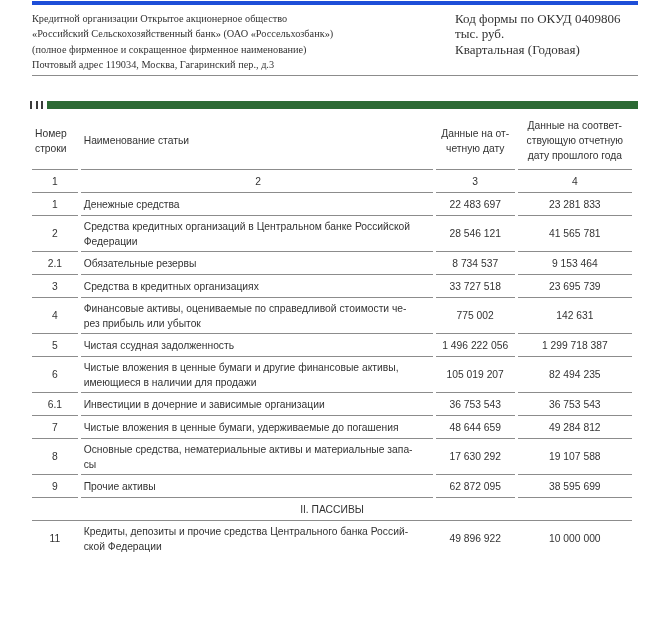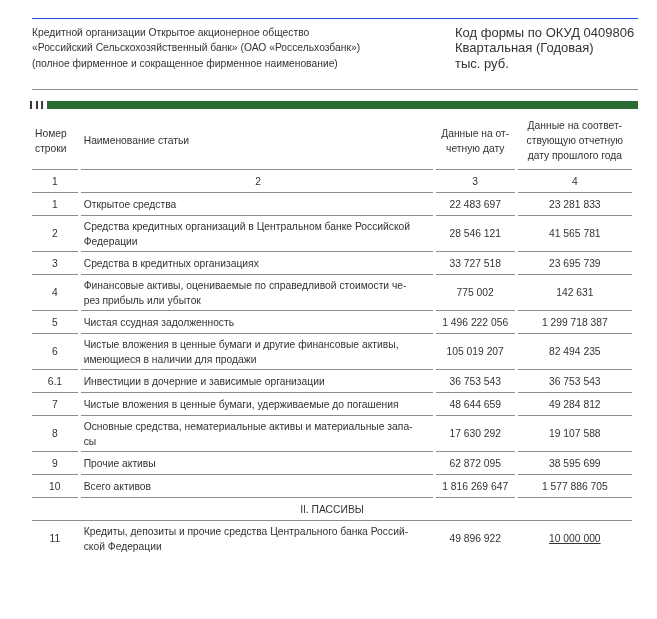--- a/index.html
+++ b/index.html
@@ -1,19 +1,19 @@
 <!DOCTYPE html>
 <html><head>
 <meta charset="utf-8">
 <style>
   html, body { margin:0; padding:0; background:#ffffff; }
   body { width:657px; height:619px; overflow:hidden; position:relative;
          font-family:"Liberation Sans", "DejaVu Sans", sans-serif; color:#333; }
-  .hdr { position:absolute; top:18px; left:32px; width:606px; height:70px;
-         border-top:1px solid #1d4ed8; border-bottom:1px solid #8c8c8c; }
+  .hdr { position:absolute; top:1px; left:32px; width:606px; height:70px;
+         border-top:4px solid #1d4ed8; border-bottom:1px solid #8c8c8c;font-family:Liberation Serif, serif; }
   .hdr-left { position:absolute; left:0; top:6px; font-size:10.3px; line-height:15.3px; color:#333; }
   .hdr-right { position:absolute; left:423px; top:6px; font-size:13px; line-height:15.3px; color:#333; }
   .hdr-left div, .hdr-right div { white-space:nowrap; }
 
   .bar-wrap { position:absolute; top:101px; left:30px; width:608px; height:8px; }
   .tick { position:absolute; top:0; width:2px; height:8px; background:#3b3b3b; }
   .green-bar { position:absolute; left:17px; top:0; right:0; height:8px; background:#2c6a34; }
 
   table { position:absolute; top:112px; left:32px; width:606px; border-collapse:separate; border-spacing:3px 0;
           margin-left:-3px; font-size:10.3px; color:#333; }
@@ -33,25 +33,26 @@
   tr.row.h2 td { height:35px; }
 </style>
 </head>
 <body>
 
 <div class="hdr">
   <div class="hdr-left">
     <div>Кредитной организации Открытое акционерное общество</div>
     <div>«Российский Сельскохозяйственный банк» (ОАО «Россельхозбанк»)</div>
     <div>(полное фирменное и сокращенное фирменное наименование)</div>
+    <div>Почтовый адрес 119034, Москва, Гагаринский пер., д.3</div>
   </div>
   <div class="hdr-right">
     <div>Код формы по ОКУД 0409806</div>
+    <div>тыс. руб.</div>
     <div>Квартальная (Годовая)</div>
-    <div>тыс. руб.</div>
   </div>
 </div>
 
 <div class="bar-wrap">
   <span class="tick" style="left:0"></span>
   <span class="tick" style="left:6px"></span>
   <span class="tick" style="left:11px"></span>
   <div class="green-bar"></div>
 </div>
 
@@ -77,33 +78,41 @@
   <tbody id="tbody">
     <tr class="colnum">
       <td class="c1">1</td>
       <td class="c2" style="text-align:center">2</td>
       <td class="c3">3</td>
       <td class="c4">4</td>
     </tr>
   <tr class="row h1">
         <td class="c1">1</td>
         <td class="c2">
-          <div>Открытое средства</div>
+          <div>Денежные средства</div>
         </td>
         <td class="c3">22 483 697</td>
         <td class="c4">23 281 833</td>
       </tr>
       <tr class="row h2">
         <td class="c1">2</td>
         <td class="c2">
           <div>Средства кредитных организаций в Центральном банке Российской</div>
           <div>Федерации</div>
         </td>
         <td class="c3">28 546 121</td>
         <td class="c4">41 565 781</td>
+      </tr>
+      <tr class="row h1">
+        <td class="c1">2.1</td>
+        <td class="c2">
+          <div>Обязательные резервы</div>
+        </td>
+        <td class="c3">8 734 537</td>
+        <td class="c4">9 153 464</td>
       </tr>
       <tr class="row h1">
         <td class="c1">3</td>
         <td class="c2">
           <div>Средства в кредитных организациях</div>
         </td>
         <td class="c3">33 727 518</td>
         <td class="c4">23 695 739</td>
       </tr>
       <tr class="row h2">
@@ -158,34 +167,26 @@
         <td class="c4">19 107 588</td>
       </tr>
       <tr class="row h1">
         <td class="c1">9</td>
         <td class="c2">
           <div>Прочие активы</div>
         </td>
         <td class="c3">62 872 095</td>
         <td class="c4">38 595 699</td>
       </tr>
-      <tr class="row h1">
-        <td class="c1">10</td>
-        <td class="c2">
-          <div>Всего активов</div>
-        </td>
-        <td class="c3">1 816 269 647</td>
-        <td class="c4">1 577 886 705</td>
-      </tr>
       <tr class="section bottomline">
         <td colspan="4">II. ПАССИВЫ</td>
       </tr>
       <tr class="row h2">
         <td class="c1" style="border-bottom: none;">11</td>
         <td class="c2" style="border-bottom: none;">
           <div>Кредиты, депозиты и прочие средства Центрального банка Россий-</div>
           <div>ской Федерации</div>
         </td>
         <td class="c3" style="border-bottom: none;">49 896 922</td>
-        <td class="c4" style="border-bottom: none; text-decoration: underline;">10 000 000</td>
+        <td class="c4" style="border-bottom: none;">10 000 000</td>
       </tr>
     </tbody>
 </table>
 
 </body></html>

